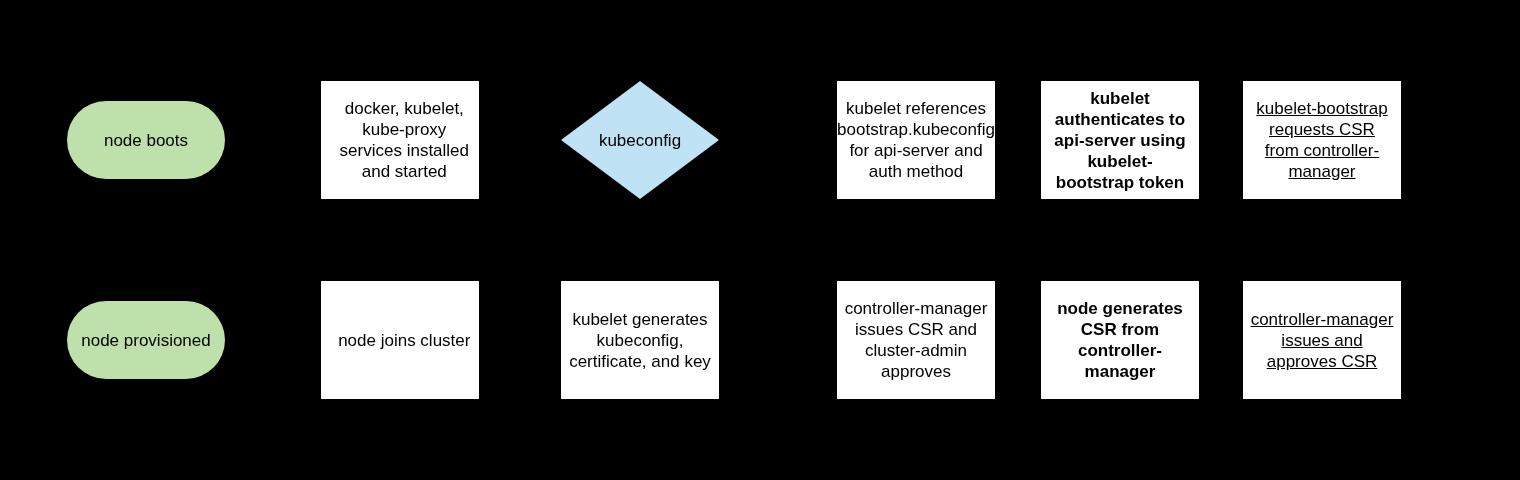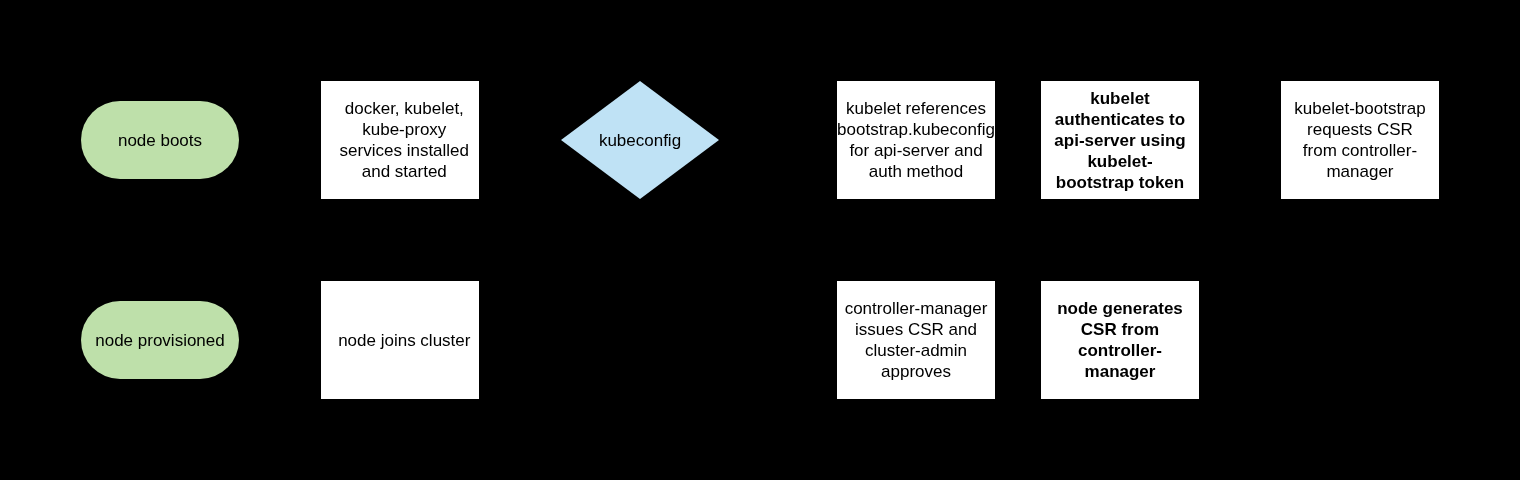--- a/index.html
+++ b/index.html
@@ -38,26 +38,26 @@
     background: var(--terminator-fill, #bee0aa);
     border-radius: 39px;
   }
   .decision {
     width: 158px;
     height: 118px;
     background: var(--decision-fill, #bfe2f5);
     clip-path: polygon(50% 0%, 100% 50%, 50% 100%, 0% 50%);
   }
   
-  .c0 { left: 81px; }
+  .c0 { left: 67px; }
   .c1 { left: 321px; padding-left: 16px; }
   .c2 { left: 561px; }
   .c3 { left: 837px; }
   .c4 { left: 1041px; font-weight: bold; }
-  .c5 { left: 1281px; }
+  .c5 { left: 1243px; text-decoration: underline; }
   
   .r1 { top: 81px; }
   .r2 { top: 281px; }
   .r1.terminator { top: 101px; }
   .r2.terminator { top: 301px; text-align: right; }
 </style>
 </head>
 <body>
 
 <div class="canvas">
@@ -71,19 +71,21 @@
   <div class="shape process r1 c3">kubelet references bootstrap.kubeconfig for api-server and auth method</div>
 
   <div class="shape process r1 c4">kubelet authenticates to api-server using kubelet-bootstrap token</div>
 
   <div class="shape process r1 c5">kubelet-bootstrap requests CSR from controller-manager</div>
 
   <div class="shape terminator r2 c0">node provisioned</div>
 
   <div class="shape process r2 c1">node joins cluster</div>
 
+  <div class="shape process r2 c2">kubelet generates kubeconfig, certificate, and key</div>
 
   <div class="shape process r2 c3">controller-manager issues CSR and cluster-admin approves</div>
 
   <div class="shape process r2 c4">node generates CSR from controller-manager</div>
 
+  <div class="shape process r2 c5">controller-manager issues and approves CSR</div>
 
 </div>
 
 </body></html>

